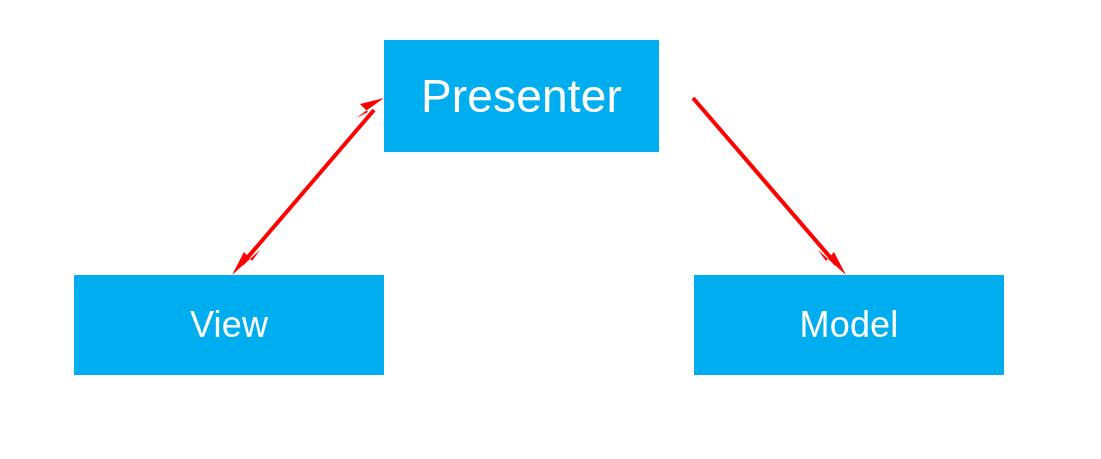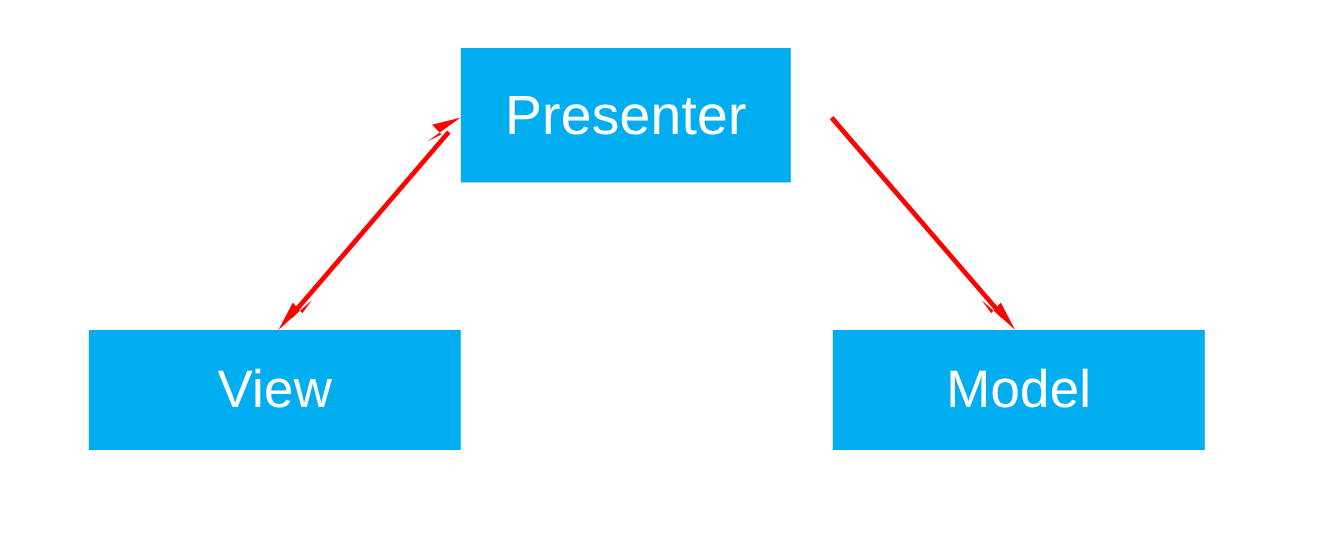--- a/index.html
+++ b/index.html
@@ -37,21 +37,21 @@
     color: #ffffff;
     font-family: "Liberation Sans", sans-serif;
     font-weight: 400;
     font-size: 46px;
     line-height: 1;
     letter-spacing: 0.2px;
     white-space: nowrap;
     user-select: none;
   }
   .node-label.small {
-    font-size: 44px;
+    font-size: 36px;
   }
 </style>
 </head>
 <body>
 
 <div id="diagram-canvas">
 
   <svg id="diagram-svg" viewBox="0 0 1101 459" xmlns="http://www.w3.org/2000/svg">
 
     <g>

